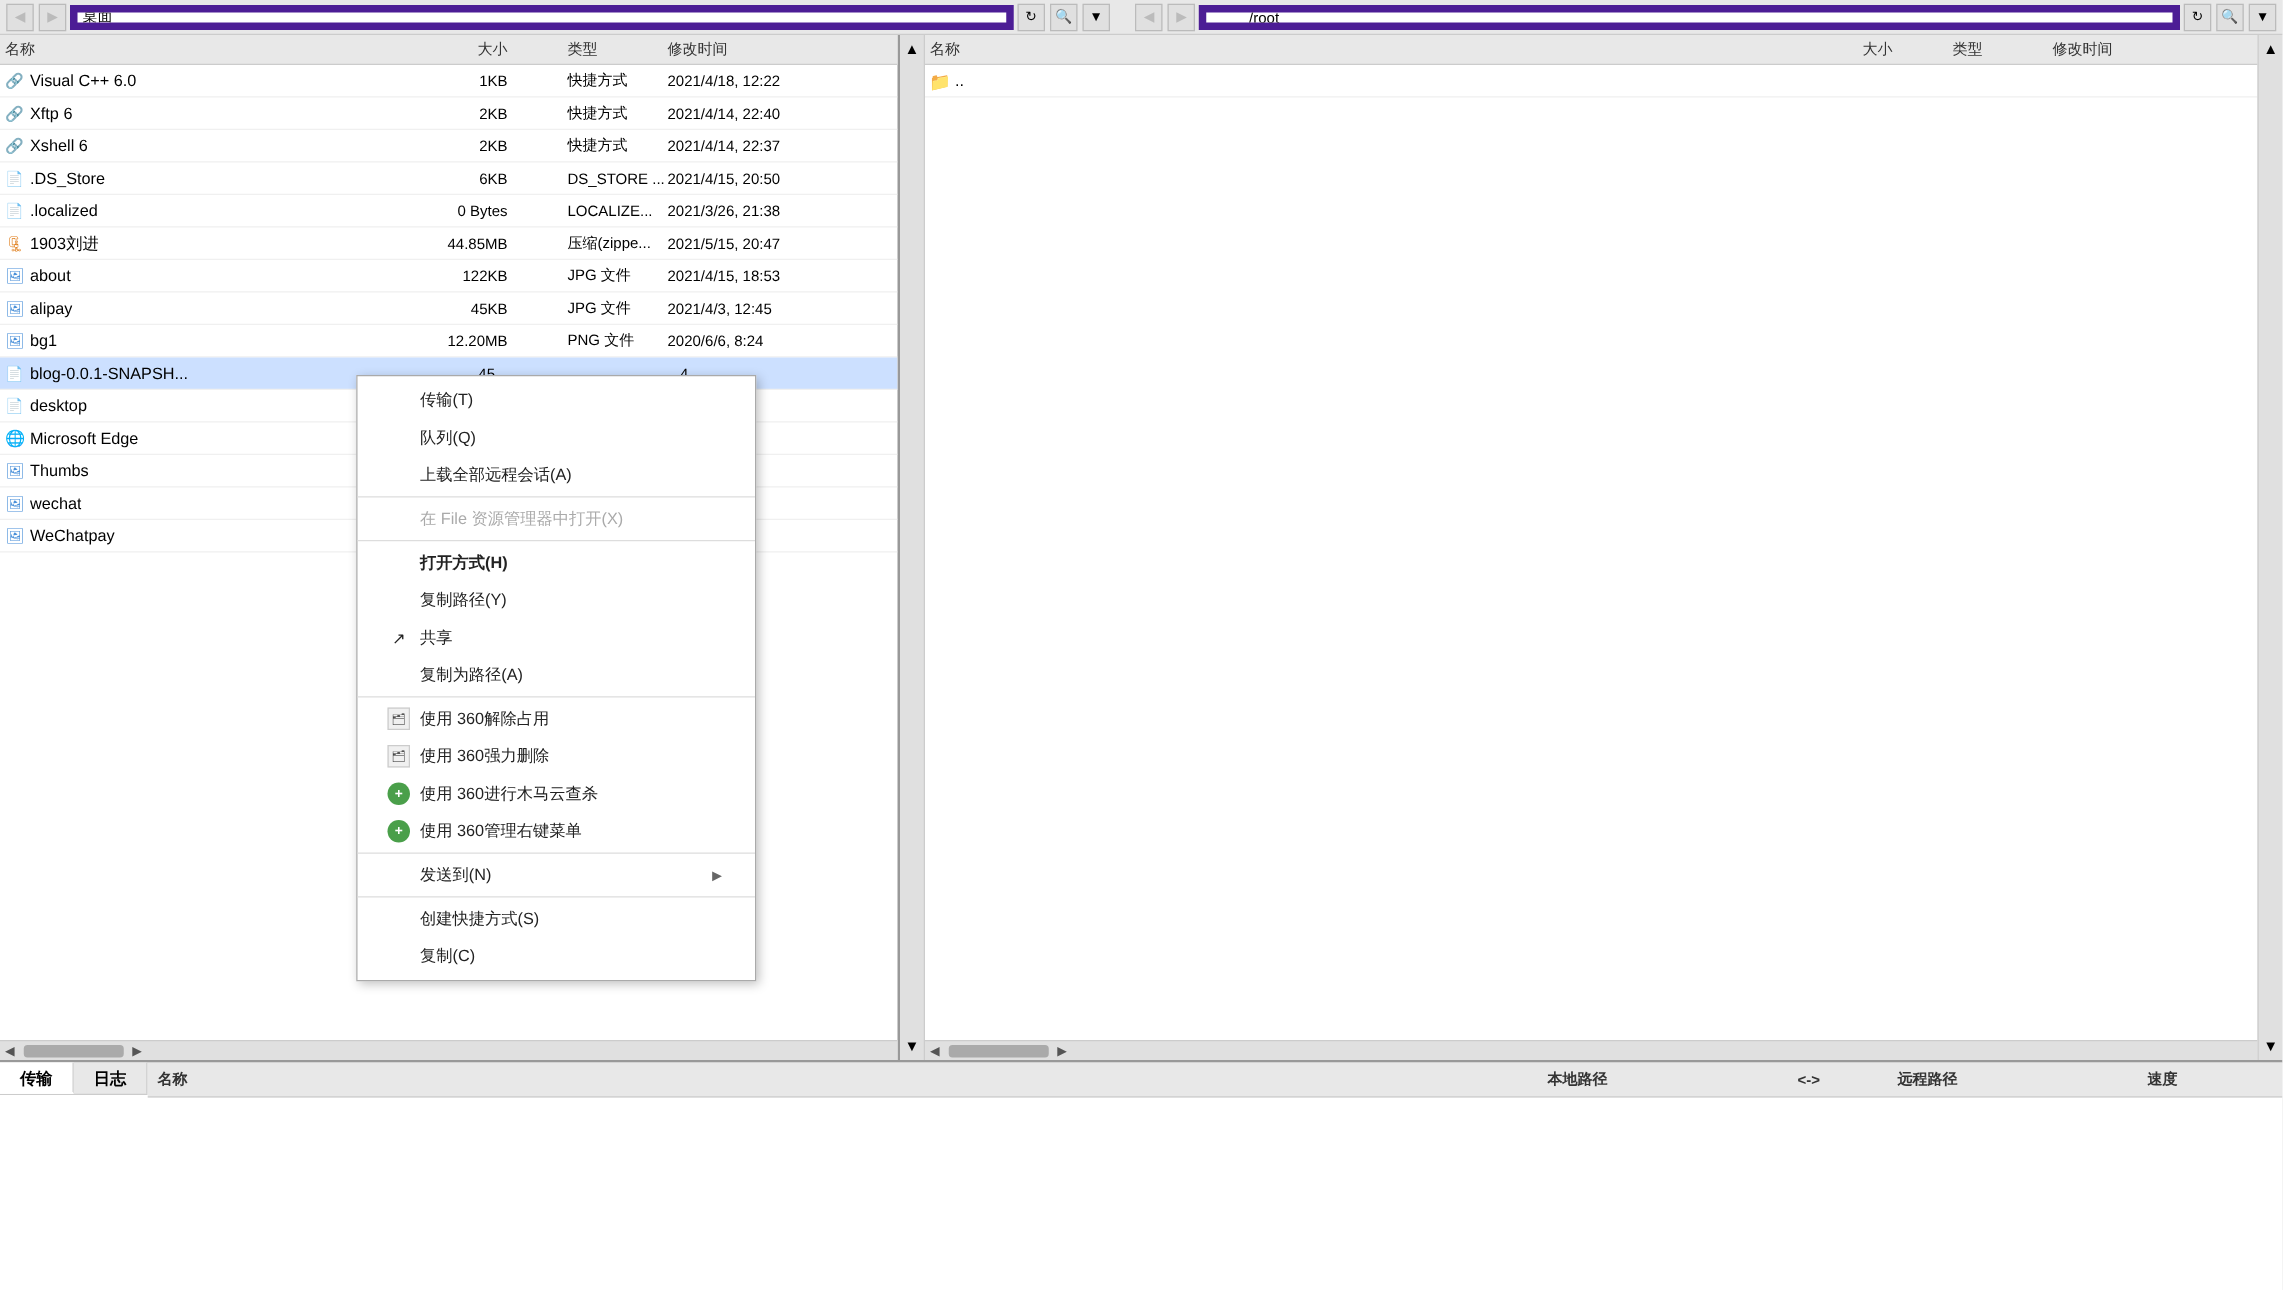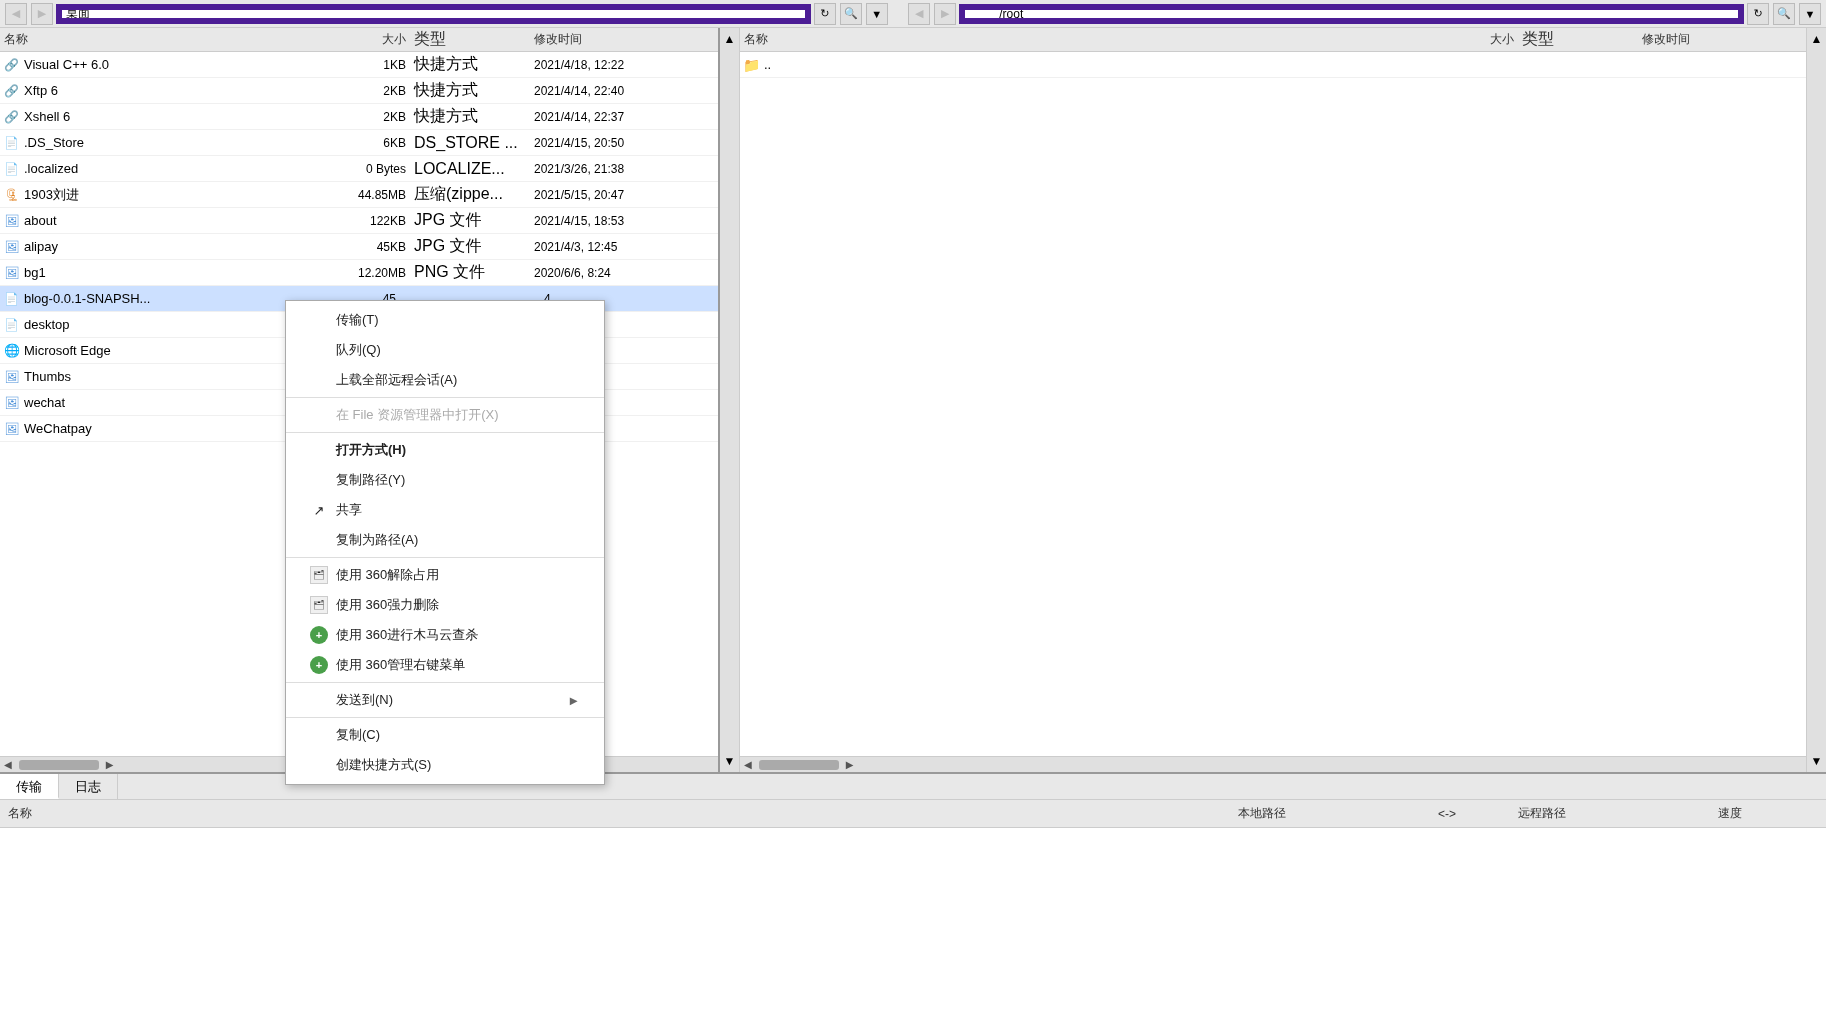--- a/index.html
+++ b/index.html
@@ -97,39 +97,40 @@
       width: 16px;
       height: 16px;
       flex-shrink: 0;
       display: inline-flex;
       align-items: center;
       justify-content: center;
       font-size: 12px;
     }
 
     .col-size { text-align: right; padding-right: 8px; font-size: 12px; }
-    .col-type { font-size: 16px; }
+    .col-type { font-size: 12px; margin-left: 40px; }
     .col-date { font-size: 12px; }
 
     .scroll-btn {
       width: 20px;
       display: flex;
       align-items: center;
       justify-content: center;
       cursor: pointer;
       color: #666;
     }
 
     
     .bottom-panel {
-      height: 260px;
-      display: flex;
-      flex-direction: column;
+      height: 184px;
+      display: flex;
+      flex-direction: row;
       border-top: 2px solid #999;
       background: #fff;
+      font-weight: bold;
     }
 
     .bottom-tabs {
       display: flex;
       height: 26px;
       background: #e8e8e8;
       border-bottom: 1px solid #ccc;
     }
 
     .bottom-tab {
@@ -609,19 +610,19 @@
     </div>
     <div class="menu-divider"></div>
     <div class="menu-item">
       <span class="menu-icon"></span>
       <span>发送到(N)</span>
       <span class="menu-arrow">►</span>
     </div>
     <div class="menu-divider"></div>
     <div class="menu-item">
       <span class="menu-icon"></span>
+      <span>创建快捷方式(S)</span>
+    </div>
+    <div class="menu-item">
+      <span class="menu-icon"></span>
       <span>复制(C)</span>
     </div>
-    <div class="menu-item">
-      <span class="menu-icon"></span>
-      <span>创建快捷方式(S)</span>
-    </div>
   </div>
 
 </body></html>

